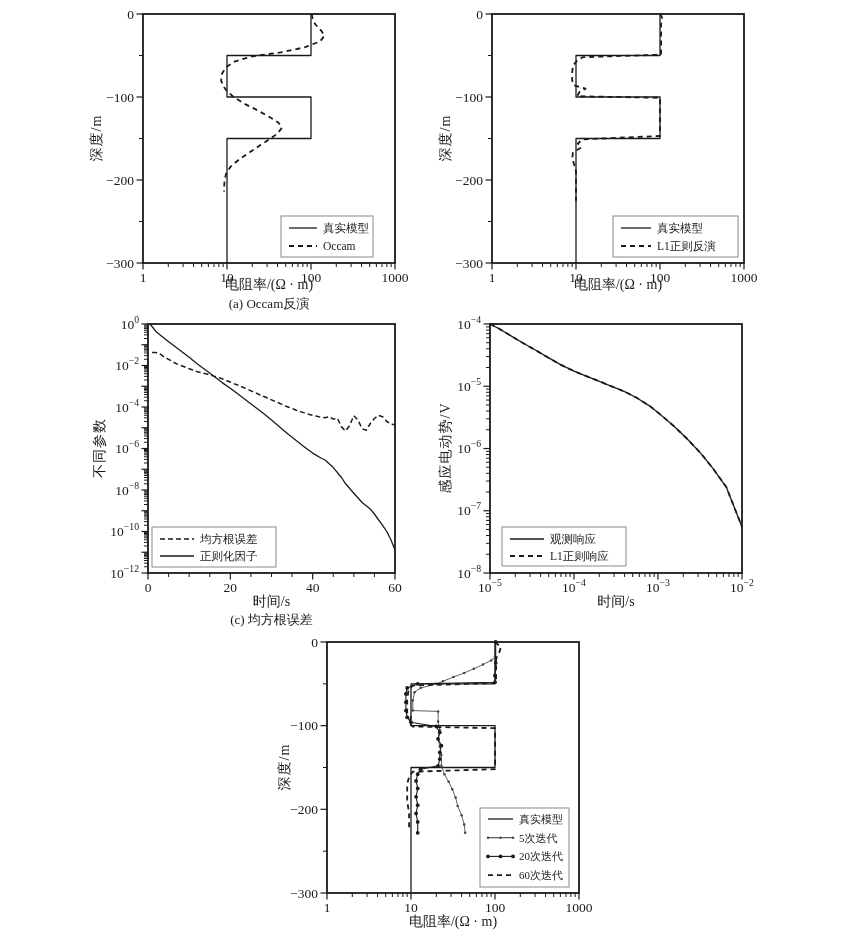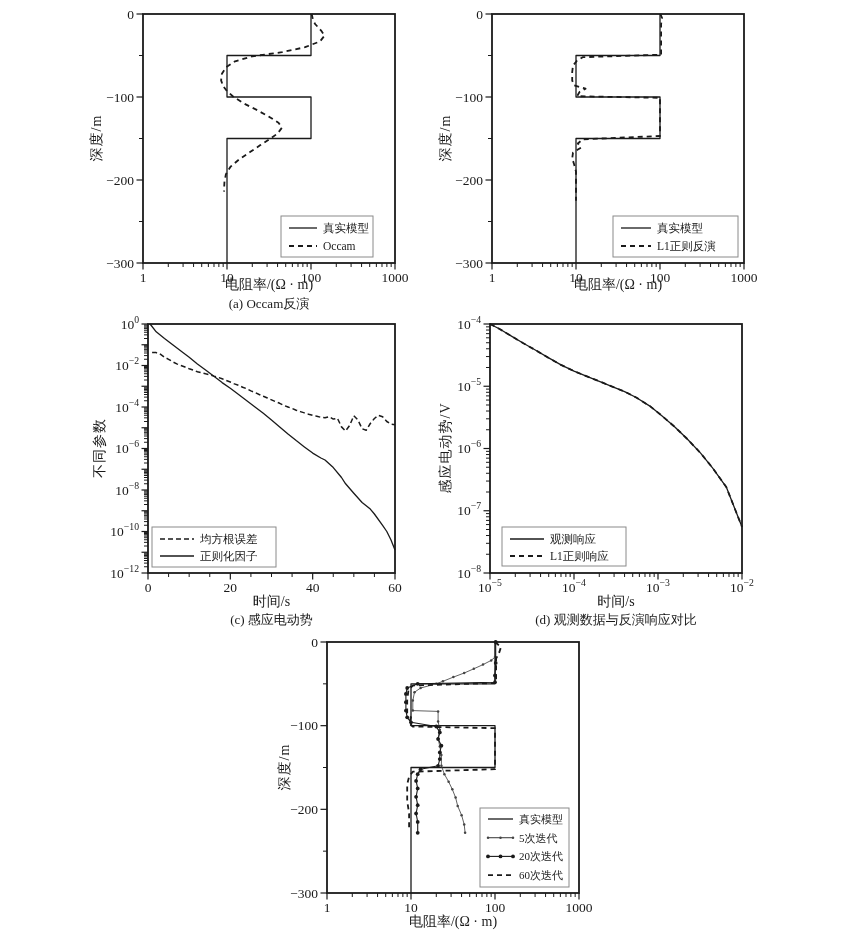--- a/index.html
+++ b/index.html
@@ -284,21 +284,21 @@
         <g>
           <rect x="92" y="217" width="124" height="40" fill="#fff" stroke="#8a8a8a" stroke-width="1"></rect>
           <line x1="100" y1="229" x2="134" y2="229" stroke="#1a1a1a" stroke-width="1.5" stroke-dasharray="5 3"></line>
           <text x="140" y="233" text-anchor="start" font-size="11.5" fill="#1a1a1a" font-family="&quot;Liberation Serif&quot;,&quot;DejaVu Serif&quot;,serif"><tspan>均方根误差</tspan></text>
           <line x1="100" y1="246" x2="134" y2="246" stroke="#1a1a1a" stroke-width="1.3"></line>
           <text x="140" y="250" text-anchor="start" font-size="11.5" fill="#1a1a1a" font-family="&quot;Liberation Serif&quot;,&quot;DejaVu Serif&quot;,serif"><tspan>正则化因子</tspan></text>
         </g>
       </svg>
   <div class="ylabel" style="left:40px;top:138px;">不同参数</div>
   <div class="xlabel" style="left:88px;width:247px;top:283px;">时间/s</div>
-  <figcaption class="caption" style="left:68px;width:287px;top:301px;">(c) 感应电动势</figcaption>
+  <figcaption class="caption" style="left:68px;width:287px;top:301px;">(c) 均方根误差</figcaption>
 </figure>
 
 <figure class="fig" id="fig-d" style="left:402px;top:310px;width:370px;height:320px;margin:0;">
   <svg width="370" height="320">
         <rect x="88" y="14" width="252" height="249" fill="none" stroke="#1a1a1a" stroke-width="1.8"></rect>
         <g stroke="#1a1a1a" stroke-width="1.2">
           <line x1="88" y1="263" x2="88" y2="269.5"></line>
           <line x1="172" y1="263" x2="172" y2="269.5"></line>
           <line x1="256" y1="263" x2="256" y2="269.5"></line>
           <line x1="340" y1="263" x2="340" y2="269.5"></line>
@@ -378,21 +378,20 @@
         <g>
           <rect x="100" y="217" width="124" height="39" fill="#fff" stroke="#8a8a8a" stroke-width="1"></rect>
           <line x1="108" y1="229" x2="142" y2="229" stroke="#1a1a1a" stroke-width="1.3"></line>
           <text x="148" y="233" text-anchor="start" font-size="11.5" fill="#1a1a1a" font-family="&quot;Liberation Serif&quot;,&quot;DejaVu Serif&quot;,serif"><tspan>观测响应</tspan></text>
           <line x1="108" y1="246" x2="142" y2="246" stroke="#1a1a1a" stroke-width="1.8" stroke-dasharray="5 4"></line>
           <text x="148" y="250" text-anchor="start" font-size="11.5" fill="#1a1a1a" font-family="&quot;Liberation Serif&quot;,&quot;DejaVu Serif&quot;,serif"><tspan>L1正则响应</tspan></text>
         </g>
       </svg>
   <div class="ylabel" style="left:44px;top:138px;">感应电动势/V</div>
   <div class="xlabel" style="left:88px;width:252px;top:283px;">时间/s</div>
-  <figcaption class="caption" style="left:68px;width:292px;top:301px;">(d) 观测数据与反演响应对比</figcaption>
 </figure>
 
 <figure class="fig" id="fig-e" style="left:239px;top:628px;width:370px;height:320px;margin:0;">
   <svg width="370" height="320">
         <rect x="88" y="14" width="252" height="251" fill="none" stroke="#1a1a1a" stroke-width="1.8"></rect>
         <g stroke="#1a1a1a" stroke-width="1.2">
           <line x1="88" y1="265" x2="88" y2="271.5"></line>
           <line x1="172" y1="265" x2="172" y2="271.5"></line>
           <line x1="256" y1="265" x2="256" y2="271.5"></line>
           <line x1="340" y1="265" x2="340" y2="271.5"></line>

